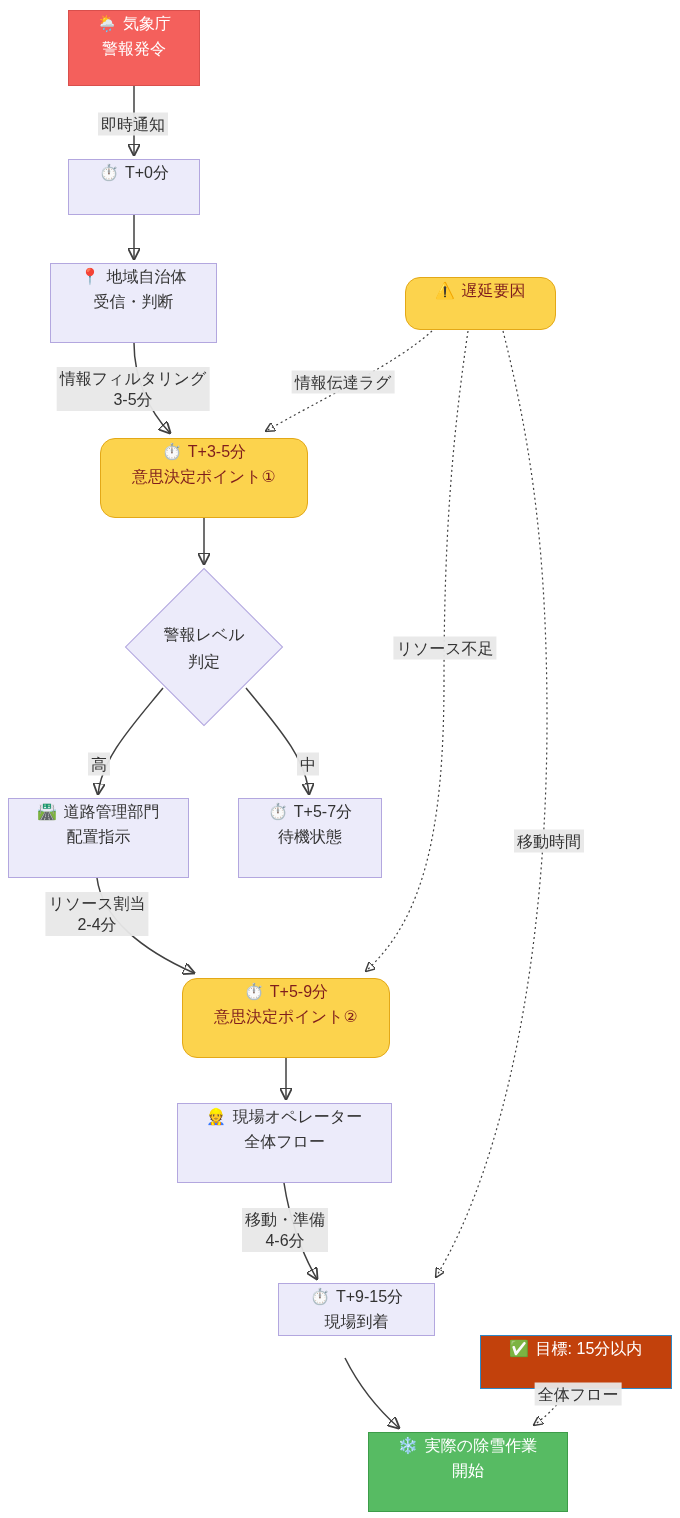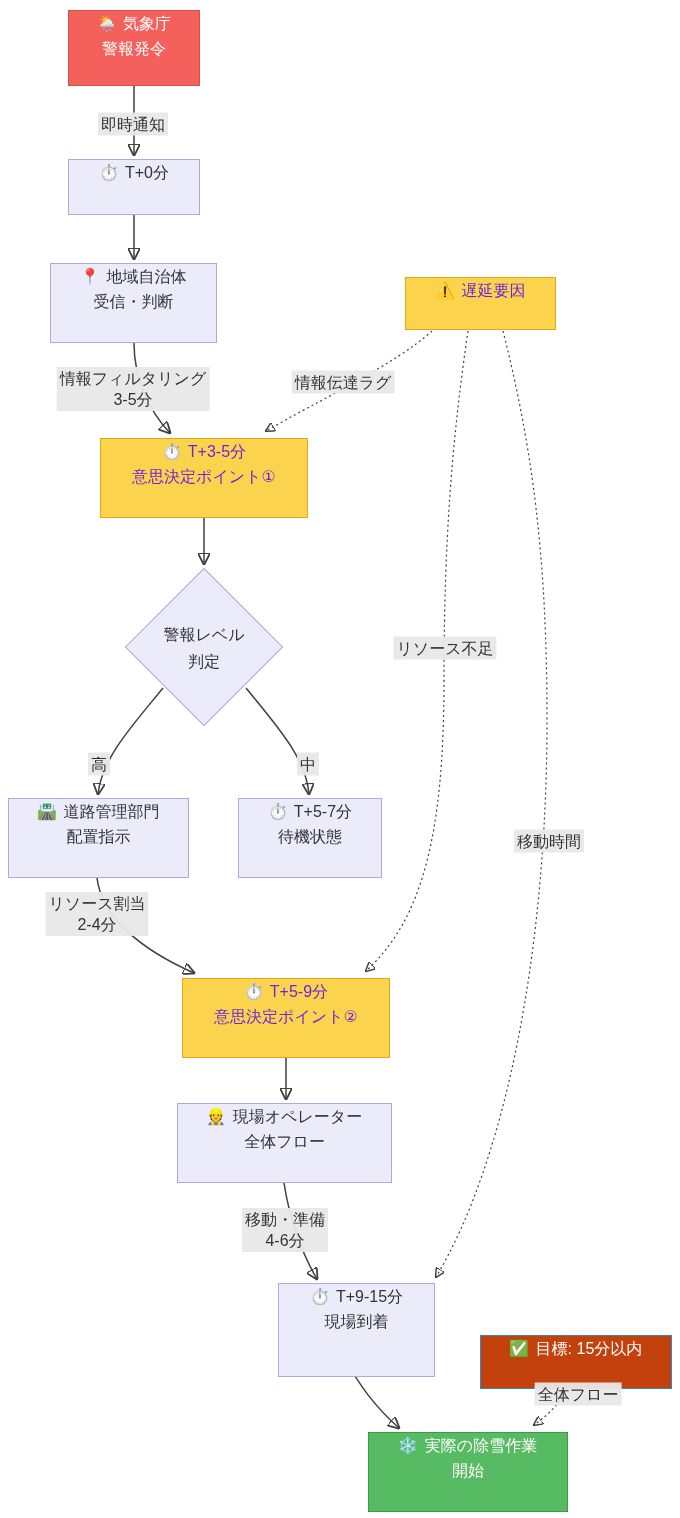--- a/index.html
+++ b/index.html
@@ -12,21 +12,21 @@
   svg.edges path{fill:none;stroke:#404040;stroke-width:1.5px;}
   svg.edges path.dot{stroke-dasharray:2 3;stroke-width:1.2px;}
   .node{
     position:absolute;display:flex;flex-direction:column;align-items:center;
     text-align:center;font-size:16px;line-height:25px;
     border:1px solid #b3a7df;background:#ecebfa;box-sizing:border-box;
   }
   .node .nl{white-space:nowrap;}
   .node .ic{margin-right:6px;}
   .red{background:#f4605c;border-color:#d94f4c;color:#fff;}
-  .yellow{background:#fcd34d;border-color:#e3a817;color:#6d28d9;}
+  .yellow{background:#fcd34d;border-color:#e3a817;color:#7f1d1d;border-radius:15px;}
   .blue{background:#c2410c;border-color:#2f88c7;color:#fff;margin-top:44px;}
   .green{background:#57bb63;border-color:#3d9c49;color:#fff;}
   .diamond{
     position:absolute;left:148px;top:591px;width:112px;height:112px;
     transform:rotate(45deg);background:#ecebfa;border:1px solid #b3a7df;
     box-sizing:border-box;
   }
   .diamond-inner{
     position:absolute;left:-23px;top:23px;width:158px;height:66px;
     transform:rotate(-45deg);display:flex;flex-direction:column;
@@ -109,21 +109,21 @@
   <div class="node yellow" style="left:182px;top:978px;width:208px;height:80px">
     <div class="nl"><span class="ic">⏱️</span><span>T+5-9分</span></div>
     <div class="nl">意思決定ポイント②</div>
   </div>
 
   <div class="node" style="left:177px;top:1103px;width:215px;height:80px">
     <div class="nl"><span class="ic">👷</span><span>現場オペレーター</span></div>
     <div class="nl">全体フロー</div>
   </div>
 
-  <div class="node" style="left:278px;top:1283px;width:157px;height:94px">
+  <div class="node" style="left:278px;top:1283px;width:157px;height:53px">
     <div class="nl"><span class="ic">⏱️</span><span>T+9-15分</span></div>
     <div class="nl">現場到着</div>
   </div>
 
   <div class="node blue" style="left:480px;top:1291px;width:192px;height:54px">
     <div class="nl"><span class="ic">✅</span><span>目標: 15分以内</span></div>
   </div>
 
   <div class="node green" style="left:368px;top:1432px;width:200px;height:80px">
     <div class="nl"><span class="ic">❄️</span><span>実際の除雪作業</span></div>

